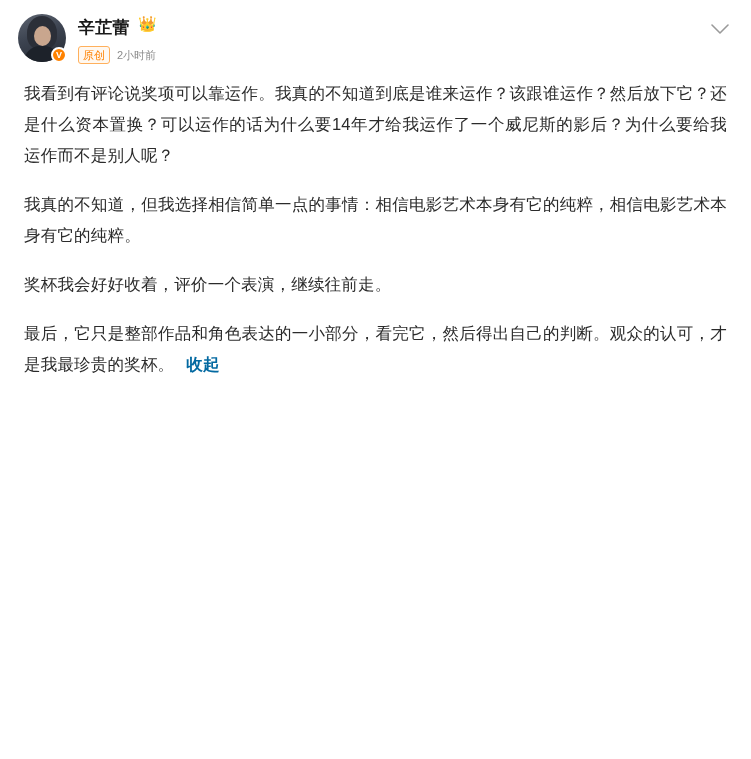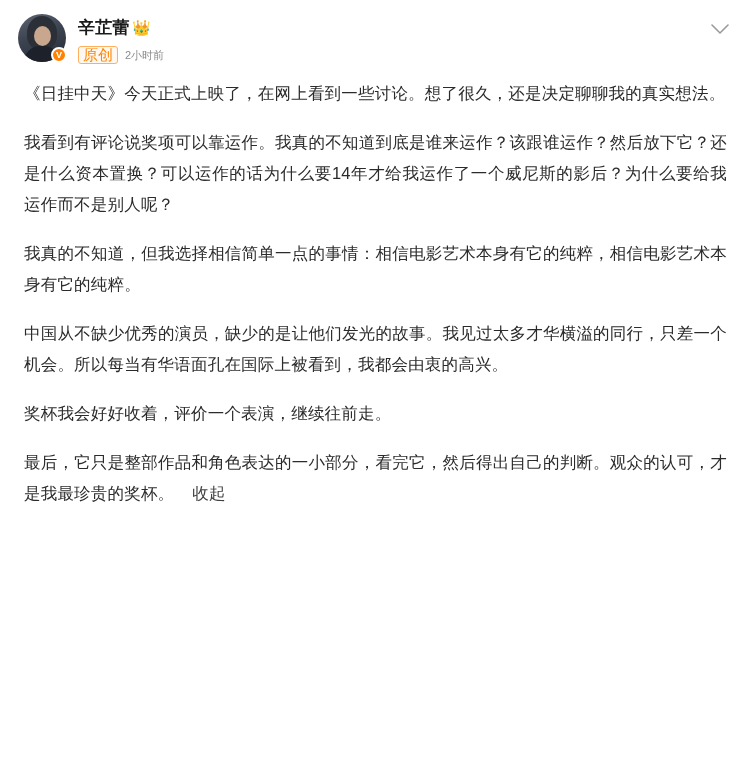--- a/index.html
+++ b/index.html
@@ -87,43 +87,43 @@
     line-height: 1;
     font-weight: bold;
   }
   .meta {
     padding-top: 2px;
     flex: 1 1 auto;
     min-width: 0;
   }
   .name-row {
     display: flex;
-    align-items: center;
-    gap: 2px;
+    align-items: flex-start;
+    gap: 8px;
     height: 22px;
   }
   .username {
     font-size: 17px;
     font-weight: bold;
     color: #1a1a1a;
     letter-spacing: 0.3px;
   }
   .crown-icon {
     font-size: 15px;
     line-height: 1;
   }
   .sub-row {
     display: flex;
     align-items: center;
     gap: 7px;
     margin-top: 8px;
   }
   .badge-original {
     display: inline-block;
-    font-size: 15px;
+    font-size: 11px;
     line-height: 14px;
     padding: 1px 4px;
     color: #ff8200;
     border: 1px solid #ffb05c;
     border-radius: 3px;
     background: #fff8f0;
   }
   .timestamp {
     font-size: 11px;
     color: #8b8b8b;
@@ -151,23 +151,24 @@
     letter-spacing: 0.2px;
     text-align: justify;
   }
   .para {
     margin: 0 0 18px 0;
   }
   .para:last-child {
     margin-bottom: 0;
   }
   .fold-link {
-    color: #404040;
+    color: #0369a1;
     cursor: pointer;
-    margin-left: 18px;
+    margin-left: 12px;
+    font-weight: bold;
   }
 </style>
 </head>
 <body>
 
 <div class="post">
 
   <div class="header">
 
     <div class="avatar-wrap">
@@ -191,21 +192,19 @@
     </div>
 
     <div class="collapse-arrow">
       <svg width="18" height="11" viewBox="0 0 18 11" aria-hidden="true">
         <path d="M1 1 L9 9 L17 1" fill="none" stroke="#9a9a9a" stroke-width="1.6" stroke-linecap="round" stroke-linejoin="round"></path>
       </svg>
     </div>
   </div>
 
   <div class="content">
-    <p class="para">《日挂中天》今天正式上映了，在网上看到一些讨论。想了很久，还是决定聊聊我的真实想法。</p>
     <p class="para">我看到有评论说奖项可以靠运作。我真的不知道到底是谁来运作？该跟谁运作？然后放下它？还是什么资本置换？可以运作的话为什么要14年才给我运作了一个威尼斯的影后？为什么要给我运作而不是别人呢？</p>
     <p class="para">我真的不知道，但我选择相信简单一点的事情：相信电影艺术本身有它的纯粹，相信电影艺术本身有它的纯粹。</p>
-    <p class="para">中国从不缺少优秀的演员，缺少的是让他们发光的故事。我见过太多才华横溢的同行，只差一个机会。所以每当有华语面孔在国际上被看到，我都会由衷的高兴。</p>
     <p class="para">奖杯我会好好收着，评价一个表演，继续往前走。</p>
     <p class="para"><span>最后，它只是整部作品和角色表达的一小部分，看完它，然后得出自己的判断。观众的认可，才是我最珍贵的奖杯。</span><span class="fold-link">收起</span></p>
   </div>
 
 </div>
 
 </body></html>

